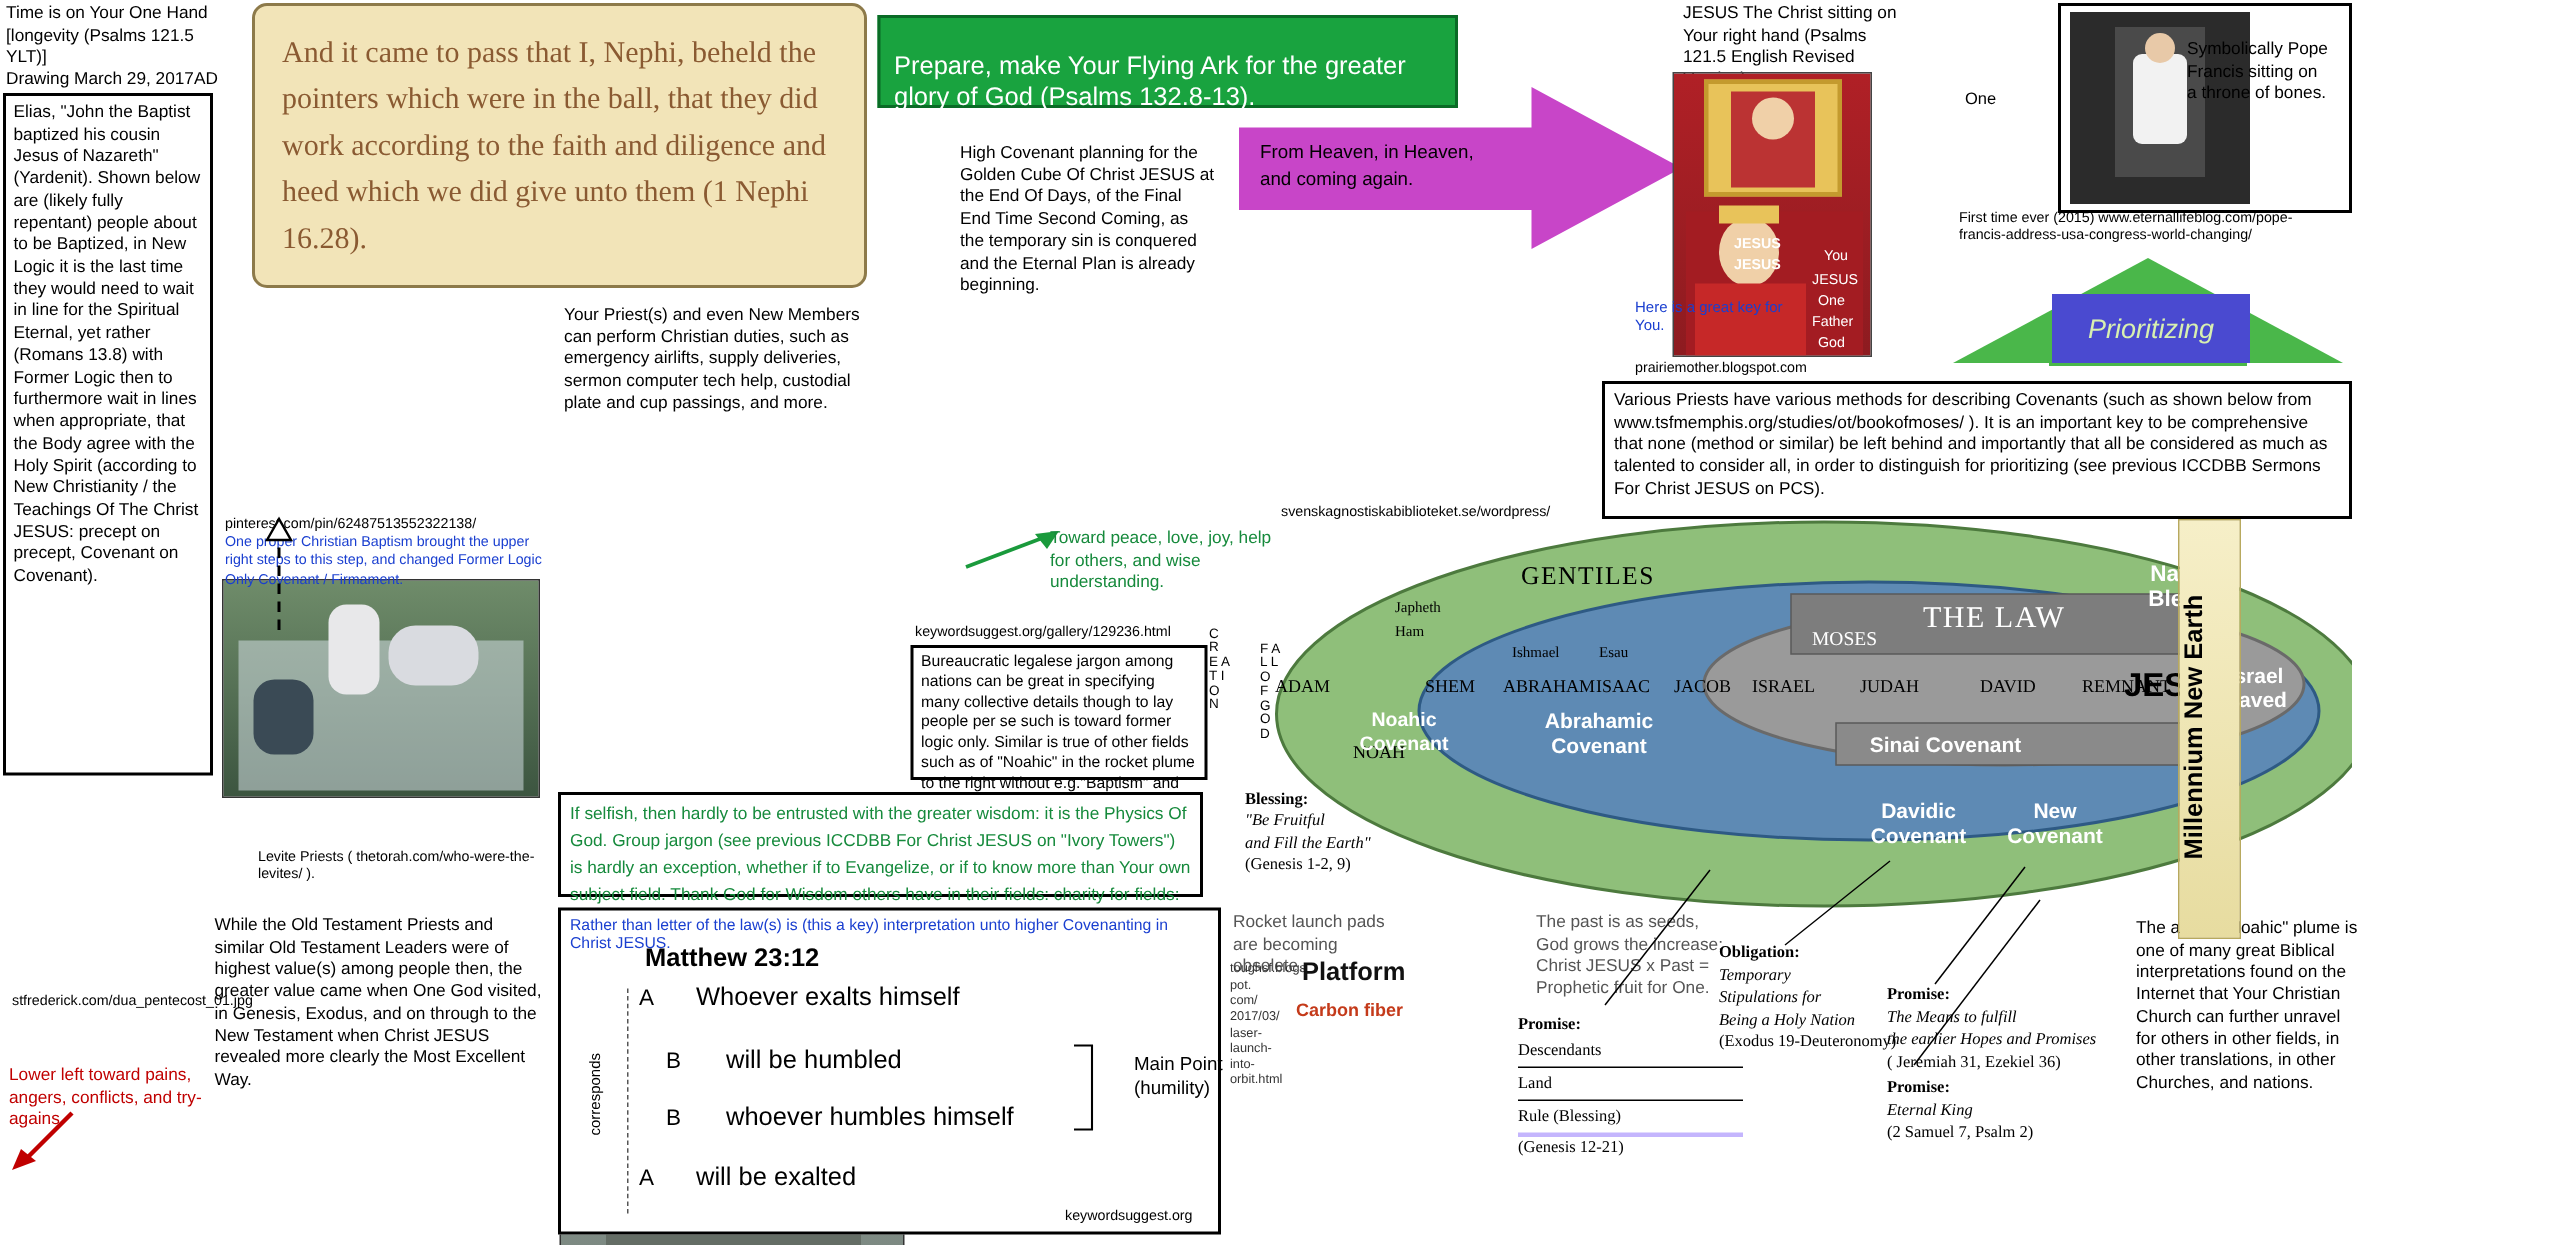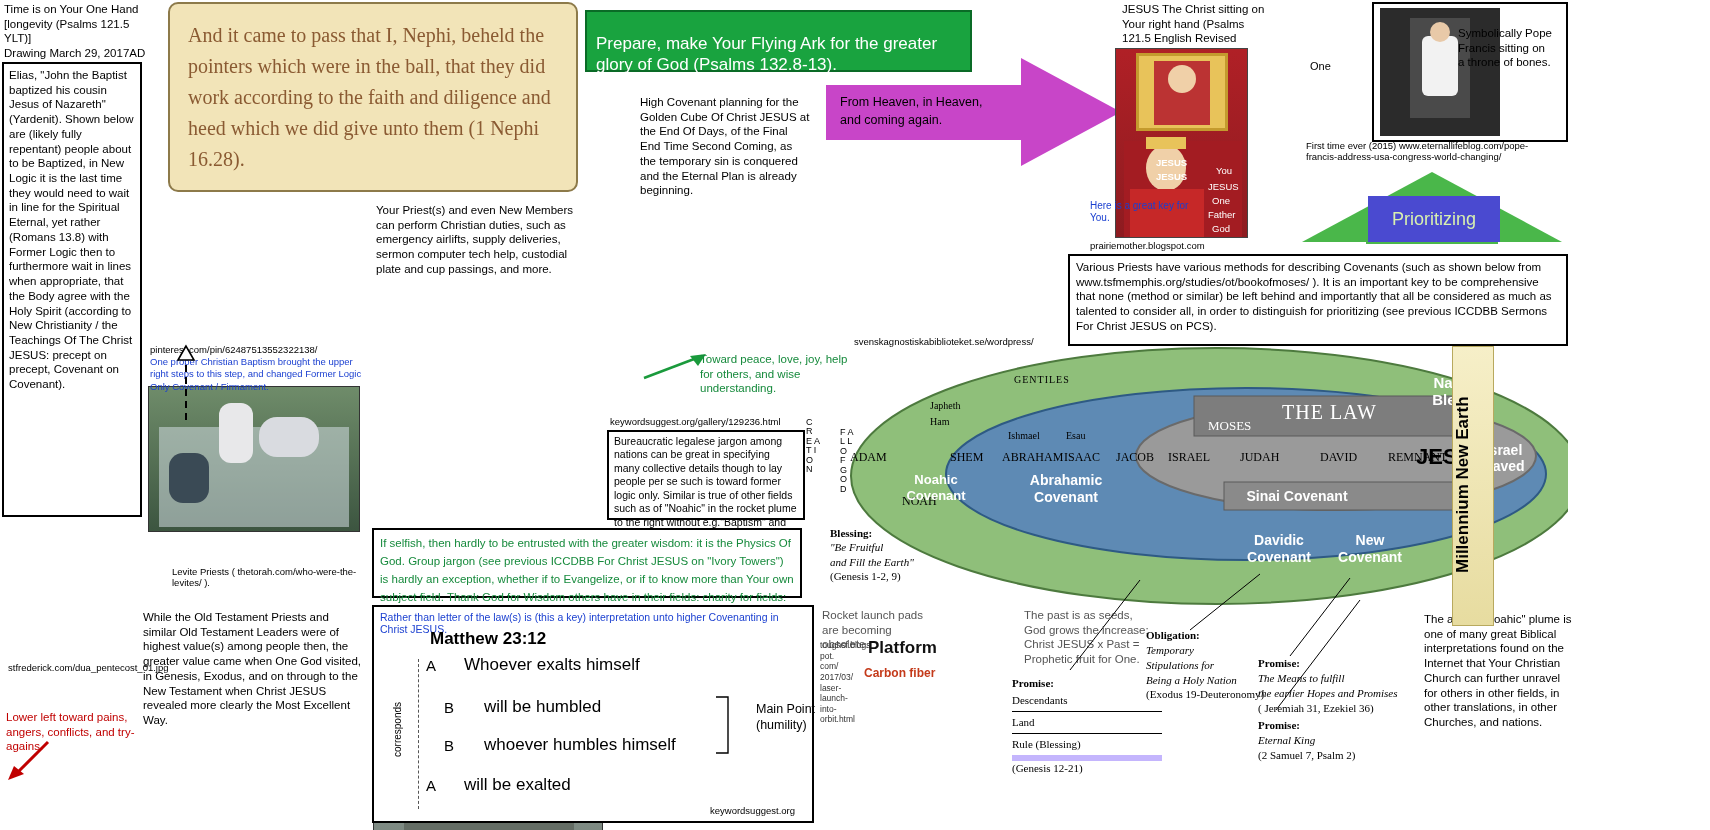--- a/index.html
+++ b/index.html
@@ -83,21 +83,21 @@
 <div class="abs cap" style="left:1310px;top:60px;width:40px;font-size:11px;">One</div>
 <div class="abs txt" style="left:1458px;top:26px;width:95px;">Symbolically Pope Francis sitting on a throne of bones.</div>
 <div class="abs cap" style="left:1306px;top:140px;width:250px;">First time ever (2015) www.eternallifeblog.com/pope-francis-address-usa-congress-world-changing/</div>
 
 <svg class="abs" width="268" height="76" style="left:1298px;top:168px;">
   <polygon points="4,74 134,176 264,74" fill="none"></polygon>
   <polygon points="134,4 264,74 200,74 200,74 68,74 4,74" fill="#4ab74a"></polygon>
   <rect x="68" y="60" width="132" height="16" fill="#4ab74a"></rect>
 </svg>
 <div class="abs" style="left:1368px;top:196px;width:132px;height:46px;background:#4a4ad0;display:flex;align-items:center;justify-content:center;">
-  <span style="color:#d8f0b0;font-size:18px;">Prioritizing</span>
+  <span style="color:#d8f0b0;font-size:18px;font-style:italic;">Prioritizing</span>
 </div>
 
 <div class="abs bx txt" style="left:1068px;top:254px;width:500px;height:92px;padding:4px 6px;">
   <span>Various Priests have various methods for describing Covenants (such as shown below from www.tsfmemphis.org/studies/ot/bookofmoses/ ). It is an important key to be comprehensive that none (method or similar) be left behind and importantly that all be considered as much as talented to consider all, in order to distinguish for prioritizing (see previous ICCDBB Sermons For Christ JESUS on PCS).</span>
 </div>
 
 <div class="abs ph" style="left:148px;top:196px;width:212px;height:146px;background:linear-gradient(#6f8c6a,#3c5540);border:1px solid #333;">
   <div class="abs" style="left:10px;top:40px;width:190px;height:100px;background:rgba(210,220,225,0.55);"></div>
   <div class="abs" style="left:70px;top:16px;width:34px;height:60px;background:#e8e8ea;border-radius:12px;"></div>
   <div class="abs" style="left:110px;top:30px;width:60px;height:40px;background:#d9dbe0;border-radius:18px;"></div>
@@ -230,21 +230,21 @@
   <div class="abs ser" style="left:352px;top:104px;font-size:12px;">ISRAEL</div>
   <div class="abs ser" style="left:424px;top:104px;font-size:12px;">JUDAH</div>
   <div class="abs ser" style="left:504px;top:104px;font-size:12px;">DAVID</div>
   <div class="abs ser" style="left:572px;top:104px;font-size:12px;">REMNANT</div>
   <div class="abs ser" style="left:392px;top:72px;font-size:13px;color:#fff;">MOSES</div>
   <div class="abs ser" style="left:114px;top:54px;font-size:10px;text-align:center;">Japheth</div>
   <div class="abs ser" style="left:114px;top:70px;font-size:10px;">Ham</div>
   <div class="abs ser" style="left:192px;top:84px;font-size:10px;">Ishmael</div>
   <div class="abs ser" style="left:250px;top:84px;font-size:10px;">Esau</div>
 
-  <div class="abs ser" style="left:198px;top:28px;font-size:10px;letter-spacing:1px;">GENTILES</div>
+  <div class="abs ser" style="left:198px;top:28px;font-size:17px;letter-spacing:1px;">GENTILES</div>
   <div class="abs ser" style="left:466px;top:55px;font-size:20px;color:#fff;letter-spacing:1px;">THE LAW</div>
   <div class="abs bold" style="left:600px;top:98px;font-size:22px;">JESUS</div>
   <div class="abs bold ctr" style="left:600px;top:28px;width:90px;font-size:15px;color:#fff;line-height:1.15;">Nations Blessed</div>
   <div class="abs bold ctr" style="left:660px;top:96px;width:56px;font-size:14px;color:#fff;line-height:1.15;">Israel Saved</div>
 
   <div class="abs bold ctr" style="left:80px;top:126px;width:80px;font-size:13px;color:#fff;line-height:1.2;">Noahic Covenant</div>
   <div class="abs bold ctr" style="left:196px;top:126px;width:108px;font-size:14px;color:#fff;line-height:1.2;">Abrahamic Covenant</div>
   <div class="abs bold ctr" style="left:416px;top:142px;width:130px;font-size:14px;color:#fff;">Sinai Covenant</div>
   <div class="abs bold ctr" style="left:416px;top:186px;width:94px;font-size:14px;color:#fff;line-height:1.2;">Davidic Covenant</div>
   <div class="abs bold ctr" style="left:512px;top:186px;width:84px;font-size:14px;color:#fff;line-height:1.2;">New Covenant</div>
@@ -266,21 +266,21 @@
   <div class="ital">Temporary</div>
   <div class="ital">Stipulations for</div>
   <div class="ital">Being a Holy Nation</div>
   <div>(Exodus 19-Deuteronomy)</div>
 </div>
 
 <div class="abs ser" style="left:1012px;top:676px;width:150px;font-size:11px;line-height:1.9;">
   <div class="bold" style="line-height:1.3;">Promise:</div>
   <div style="border-bottom:1px solid #000;">Descendants</div>
   <div style="border-bottom:1px solid #000;">Land</div>
-  <div style="border-bottom:6px solid #c4b5fd;">Rule (Blessing)</div>
+  <div style="border-bottom:3px solid #c4b5fd;">Rule (Blessing)</div>
   <div style="line-height:1.3;">(Genesis 12-21)</div>
 </div>
 
 <div class="abs ser" style="left:1258px;top:718px;width:150px;font-size:11px;line-height:1.35;">
   <div class="bold">Promise:</div>
   <div class="ital">Eternal King</div>
   <div>(2 Samuel 7, Psalm 2)</div>
 </div>
 
 <div class="abs ser" style="left:1258px;top:656px;width:164px;font-size:11px;line-height:1.35;">

